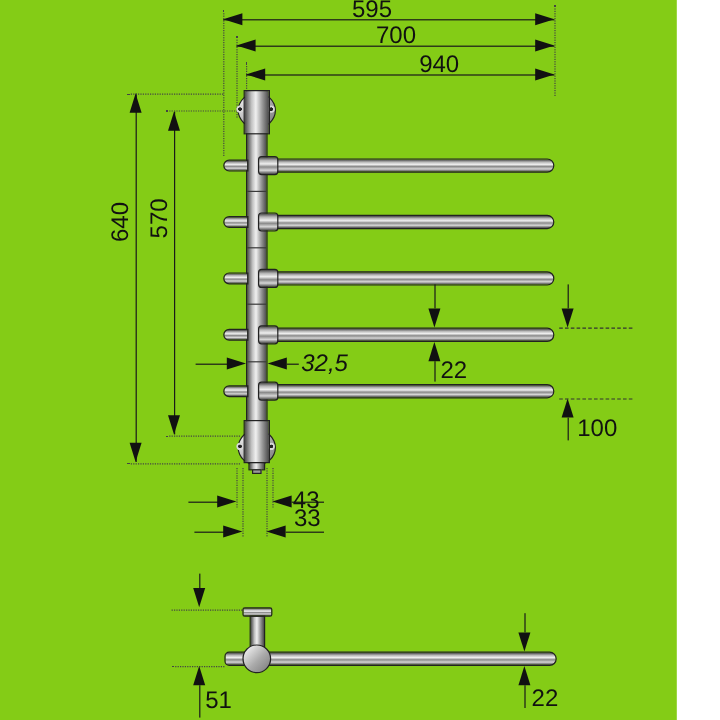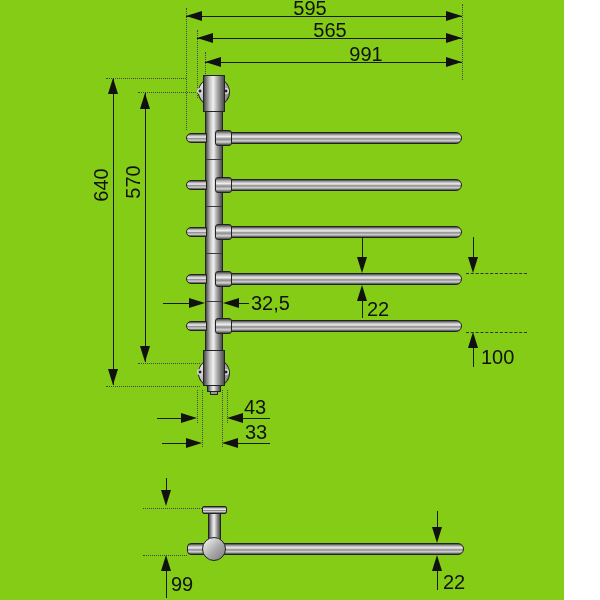--- a/index.html
+++ b/index.html
@@ -40,26 +40,26 @@
     <div class="abs dot-v" style="left:462px;top:4px;height:76px;"></div>
 
     <div class="abs hline" style="left:186px;top:16px;width:276px;"></div>
     <div class="abs arr a-left" style="left:186px;top:11px;"></div>
     <div class="abs arr a-right" style="left:446px;top:11px;"></div>
     <div class="abs lbl ctr" style="left:280px;top:-2px;width:60px;">595</div>
 
     <div class="abs hline" style="left:197px;top:38px;width:265px;"></div>
     <div class="abs arr a-left" style="left:197px;top:33px;"></div>
     <div class="abs arr a-right" style="left:446px;top:33px;"></div>
-    <div class="abs lbl ctr" style="left:300px;top:20px;width:60px;">565</div>
+    <div class="abs lbl ctr" style="left:300px;top:20px;width:60px;">700</div>
 
     <div class="abs hline" style="left:205px;top:62px;width:257px;"></div>
     <div class="abs arr a-left" style="left:205px;top:57px;"></div>
     <div class="abs arr a-right" style="left:446px;top:57px;"></div>
-    <div class="abs lbl ctr" style="left:336px;top:44px;width:60px;">991</div>
+    <div class="abs lbl ctr" style="left:336px;top:44px;width:60px;">940</div>
 
     <div class="abs vline" style="left:113px;top:78px;height:307px;"></div>
     <div class="abs arr a-up" style="left:108px;top:78px;"></div>
     <div class="abs arr a-down" style="left:108px;top:369px;"></div>
     <div class="abs lbl ctr rot" style="left:71px;top:175px;width:60px;">640</div>
 
     <div class="abs vline" style="left:145px;top:93px;height:269px;"></div>
     <div class="abs arr a-up" style="left:140px;top:93px;"></div>
     <div class="abs arr a-down" style="left:140px;top:346px;"></div>
     <div class="abs lbl ctr rot" style="left:103px;top:172px;width:60px;">570</div>
@@ -104,21 +104,21 @@
     <div class="abs metal-h" style="left:215px;top:271px;width:17px;height:16px;border-radius:3px;"></div>
 
     <div class="abs metal-h" style="left:186px;top:321px;width:21px;height:10px;border-radius:5px 0 0 5px;"></div>
     <div class="abs metal-h" style="left:222px;top:320px;width:240px;height:12px;border-radius:0 6px 6px 0;"></div>
     <div class="abs metal-h" style="left:215px;top:318px;width:17px;height:16px;border-radius:3px;"></div>
 
     <div class="abs hline" style="left:163px;top:303px;width:27px;"></div>
     <div class="abs arr a-right" style="left:189px;top:298px;"></div>
     <div class="abs arr a-left" style="left:223px;top:298px;"></div>
     <div class="abs hline" style="left:239px;top:303px;width:10px;"></div>
-    <div class="abs lbl" style="left:251px;top:293px;">32,5</div>
+    <div class="abs lbl" style="left:251px;top:293px;font-style:italic;">32,5</div>
 
     <div class="abs vline" style="left:362px;top:237px;height:20px;"></div>
     <div class="abs arr a-down" style="left:357px;top:257px;"></div>
     <div class="abs arr a-up" style="left:357px;top:285px;"></div>
     <div class="abs vline" style="left:362px;top:301px;height:17px;"></div>
     <div class="abs lbl" style="left:367px;top:299px;">22</div>
 
     <div class="abs vline" style="left:473px;top:237px;height:20px;"></div>
     <div class="abs arr a-down" style="left:468px;top:257px;"></div>
     <div class="abs dash-h" style="left:466px;top:273px;width:61px;"></div>
@@ -129,38 +129,38 @@
 
     <div class="abs dot-v" style="left:197px;top:390px;height:33px;"></div>
     <div class="abs dot-v" style="left:227px;top:390px;height:33px;"></div>
     <div class="abs dot-v" style="left:202px;top:390px;height:57px;"></div>
     <div class="abs dot-v" style="left:222px;top:390px;height:57px;"></div>
 
     <div class="abs hline" style="left:157px;top:418px;width:25px;"></div>
     <div class="abs arr a-right" style="left:181px;top:413px;"></div>
     <div class="abs arr a-left" style="left:227px;top:413px;"></div>
     <div class="abs hline" style="left:243px;top:418px;width:27px;"></div>
-    <div class="abs lbl" style="left:244px;top:397px;">43</div>
+    <div class="abs lbl" style="left:244px;top:407px;">43</div>
 
     <div class="abs hline" style="left:162px;top:443px;width:25px;"></div>
     <div class="abs arr a-right" style="left:186px;top:438px;"></div>
     <div class="abs arr a-left" style="left:222px;top:438px;"></div>
     <div class="abs hline" style="left:238px;top:443px;width:32px;"></div>
     <div class="abs lbl" style="left:245px;top:422px;">33</div>
   </div>
 
   <div>
 
     <div class="abs vline" style="left:166px;top:478px;height:13px;"></div>
     <div class="abs arr a-down" style="left:161px;top:490px;"></div>
     <div class="abs dot-h" style="left:143px;top:508px;width:59px;"></div>
     <div class="abs dot-h" style="left:143px;top:555px;width:44px;"></div>
     <div class="abs arr a-up" style="left:161px;top:555px;"></div>
     <div class="abs vline" style="left:166px;top:571px;height:27px;"></div>
-    <div class="abs lbl" style="left:171px;top:574px;">99</div>
+    <div class="abs lbl" style="left:171px;top:574px;">51</div>
 
     <div class="abs metal-h" style="left:202px;top:506px;width:25px;height:8px;border-radius:2px;"></div>
     <div class="abs metal-v" style="left:208px;top:513px;width:13px;height:31px;"></div>
     <div class="abs metal-h" style="left:187px;top:543px;width:277px;height:12px;border-radius:4px 6px 6px 4px;"></div>
     <div class="abs flange" style="left:202px;top:537px;width:24px;height:24px;"></div>
 
     <div class="abs vline" style="left:437px;top:511px;height:16px;"></div>
     <div class="abs arr a-down" style="left:432px;top:527px;"></div>
     <div class="abs arr a-up" style="left:432px;top:555px;"></div>
     <div class="abs vline" style="left:437px;top:571px;height:19px;"></div>

